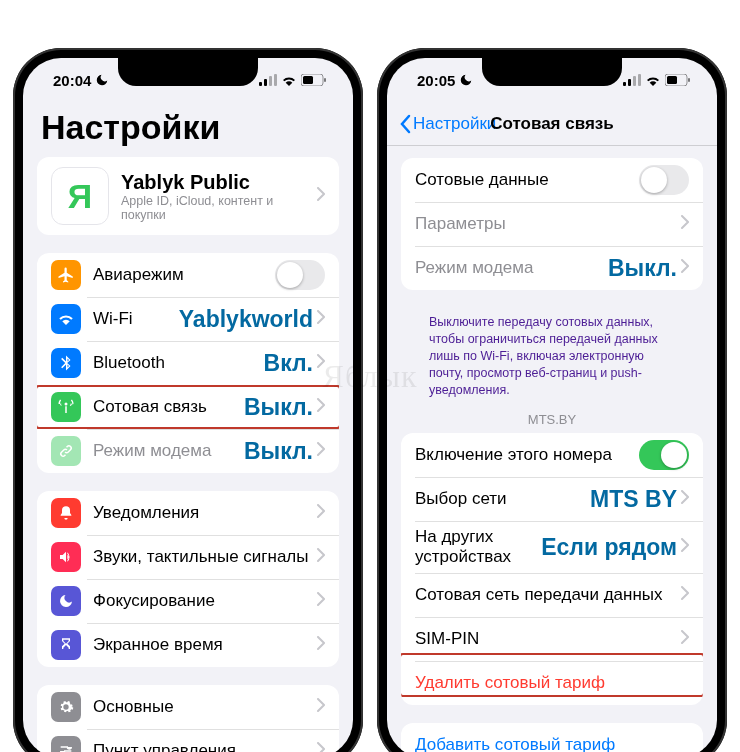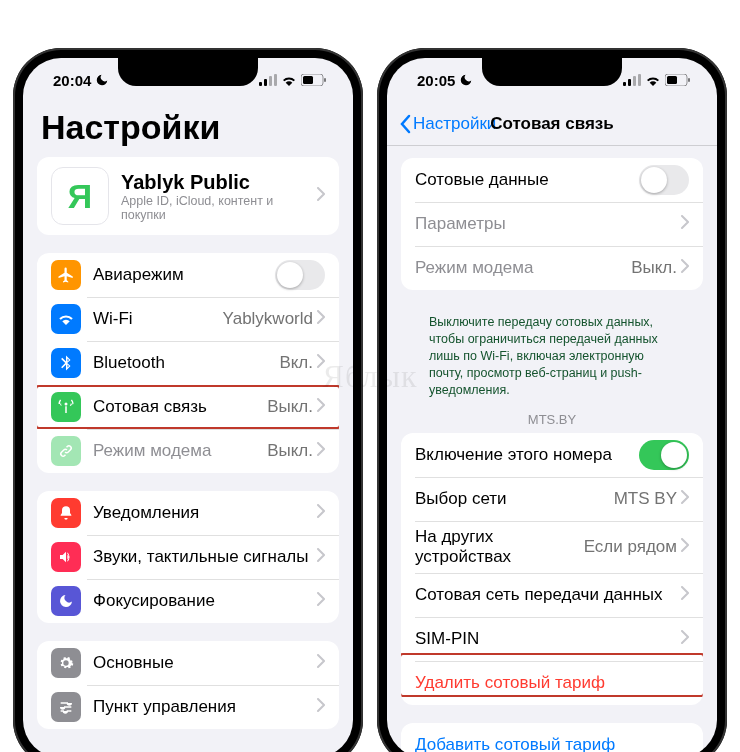--- a/index.html
+++ b/index.html
@@ -104,21 +104,21 @@
     border-radius:7px;
     margin-right:12px;
     display:flex;
     align-items:center;
     justify-content:center;
     flex-shrink:0;
     color:#fff;
     font-size:16px;
   }
   .row .label { flex:1; }
-  .row .detail { color:#737373; font-size:17px; margin-right:4px; }
+  .row .detail { color:#0369a1; font-size:23px; margin-right:4px;font-weight:bold; }
   .row .chev { color:#c7c7cc; }
   .row.disabled .label { color:#8e8e93; }
   .row.disabled .appicon { opacity:0.45; }
   .highlight-wrap { position:relative; }
   .highlight-box {
     position:absolute;
     border:2px solid #c0392b;
     border-radius:4px;
     pointer-events:none;
     z-index:5;
@@ -132,21 +132,21 @@
     position:absolute; top:2px; width:26px; height:26px; background:#fff;
     border-radius:13px; box-shadow:0 1px 3px rgba(0,0,0,.3);
   }
   .switch.off .knob { left:2px; }
   .switch.on .knob { right:2px; }
   .header-label {
     font-size:13px; color:#8e8e93;
     padding: 0 28px 6px; text-transform:uppercase;text-align:center;
   }
   .footer-label {
-    font-size:12.5px; color:#14532d;
+    font-size:12.5px; color:#4c1d95;
     padding: 6px 28px 14px; line-height:1.35;
   }
   .link { color:#007aff; }
   .danger { color:#ff3b30; }
   .profile-row { padding:10px 14px; }
   .profile-icon {
     width:58px; height:58px; border-radius:12px;
     background:#fff;
     border:1px solid #e5e5ea;
     display:flex; align-items:center; justify-content:center;
@@ -317,20 +317,31 @@
           <div class="appicon" style="background:#5856d6">
               <svg width="16" height="16" viewBox="0 0 24 24">
                 <path fill="#fff" d="M21 12.8A9 9 0 1 1 11.2 3a7 7 0 0 0 9.8 9.8z"></path>
               </svg>
             </div>
           <span class="label">Фокусирование</span>
           <span class="chev"><svg width="8" height="14" viewBox="0 0 8 14">
                 <path d="M1 1l6 6-6 6" stroke="#c7c7cc" stroke-width="2" fill="none" stroke-linecap="round"></path>
               </svg></span>
         </div>
+        <div class="row">
+          <div class="appicon" style="background:#5856d6">
+              <svg width="16" height="16" viewBox="0 0 24 24">
+                <path fill="#fff" d="M6 2h12v4l-4 4 4 4v4H6v-4l4-4-4-4zm2 2v2l4 4 4-4V4zm0 14h8v-2l-4-4-4 4z"></path>
+              </svg>
+            </div>
+          <span class="label">Экранное время</span>
+          <span class="chev"><svg width="8" height="14" viewBox="0 0 8 14">
+                <path d="M1 1l6 6-6 6" stroke="#c7c7cc" stroke-width="2" fill="none" stroke-linecap="round"></path>
+              </svg></span>
+        </div>
       </div>
 
       <div class="group">
         <div class="row">
           <div class="appicon" style="background:#8e8e93">
               <svg width="16" height="16" viewBox="0 0 24 24">
                 <path fill="#fff" d="M12 8a4 4 0 100 8 4 4 0 000-8zm9 4l2 1-1 3-2-.5a8 8 0 01-1.5 1.5l.5 2-3 1-1-2h-2l-1 2-3-1 .5-2A8 8 0 017 16.5L5 17l-1-3 2-1v-2l-2-1 1-3 2 .5A8 8 0 018.5 6L8 4l3-1 1 2h2l1-2 3 1-.5 2A8 8 0 0119 8.5l2-.5 1 3-2 1z"></path>
               </svg>
             </div>
           <span class="label">Основные</span>

